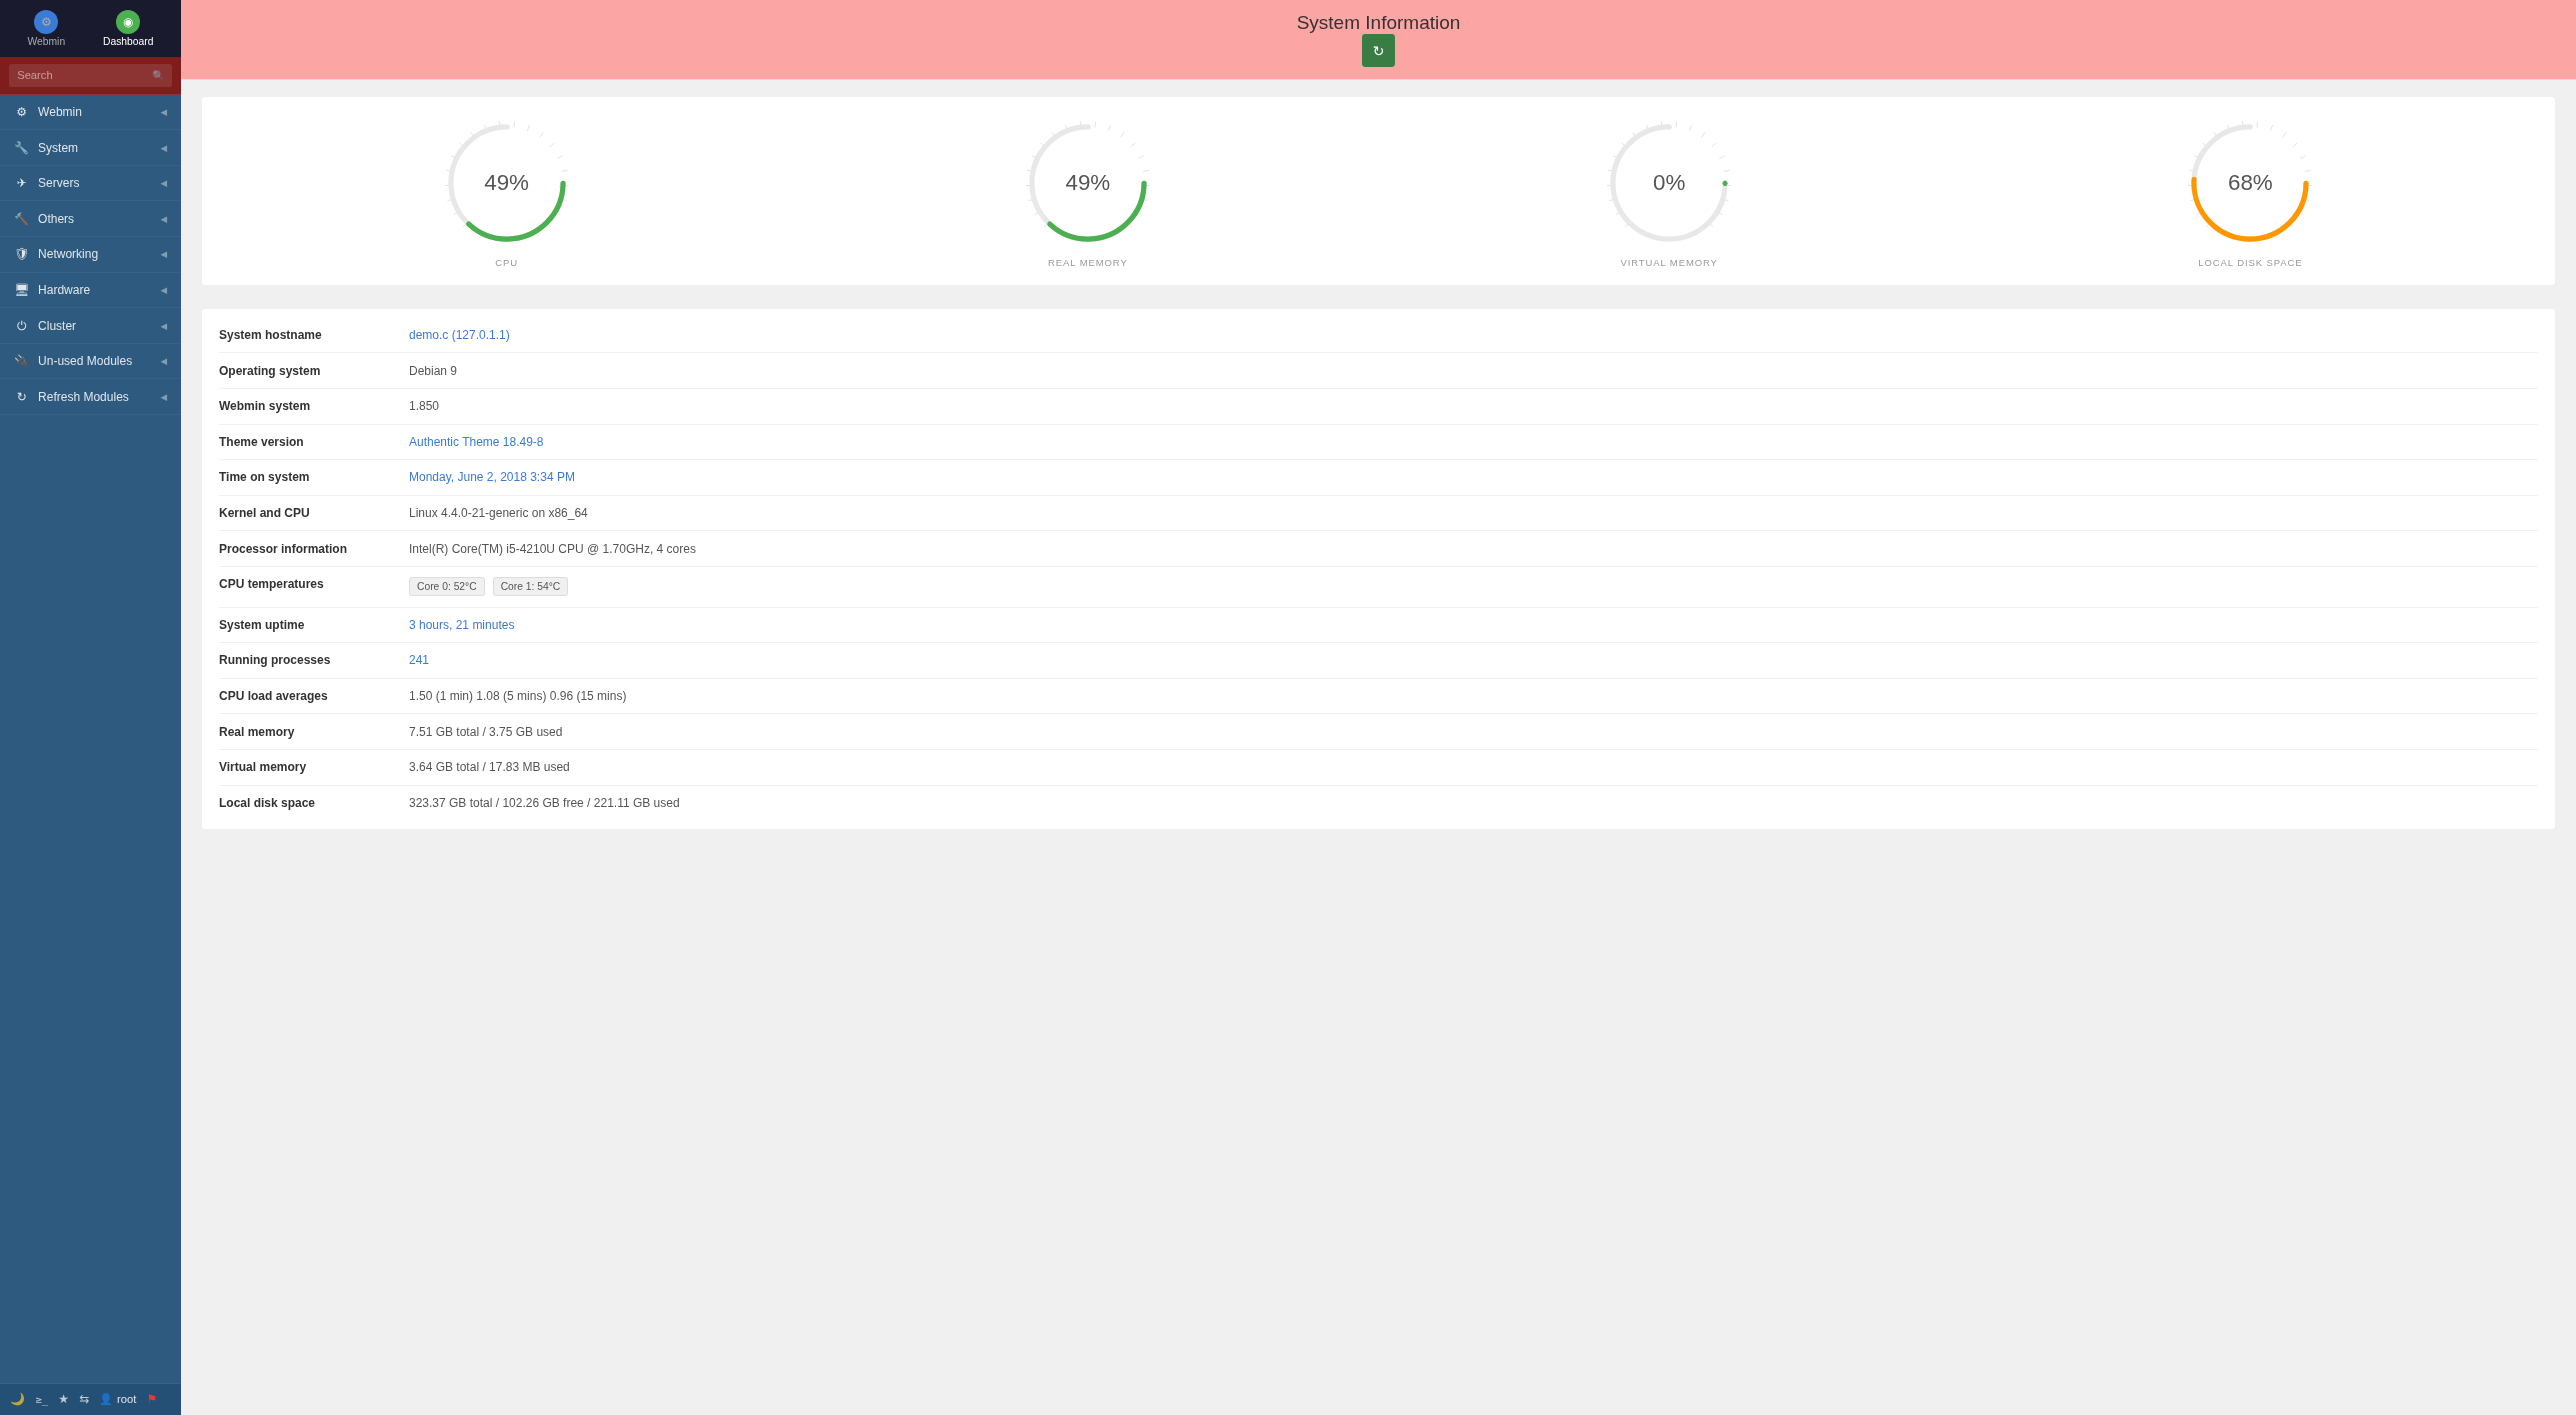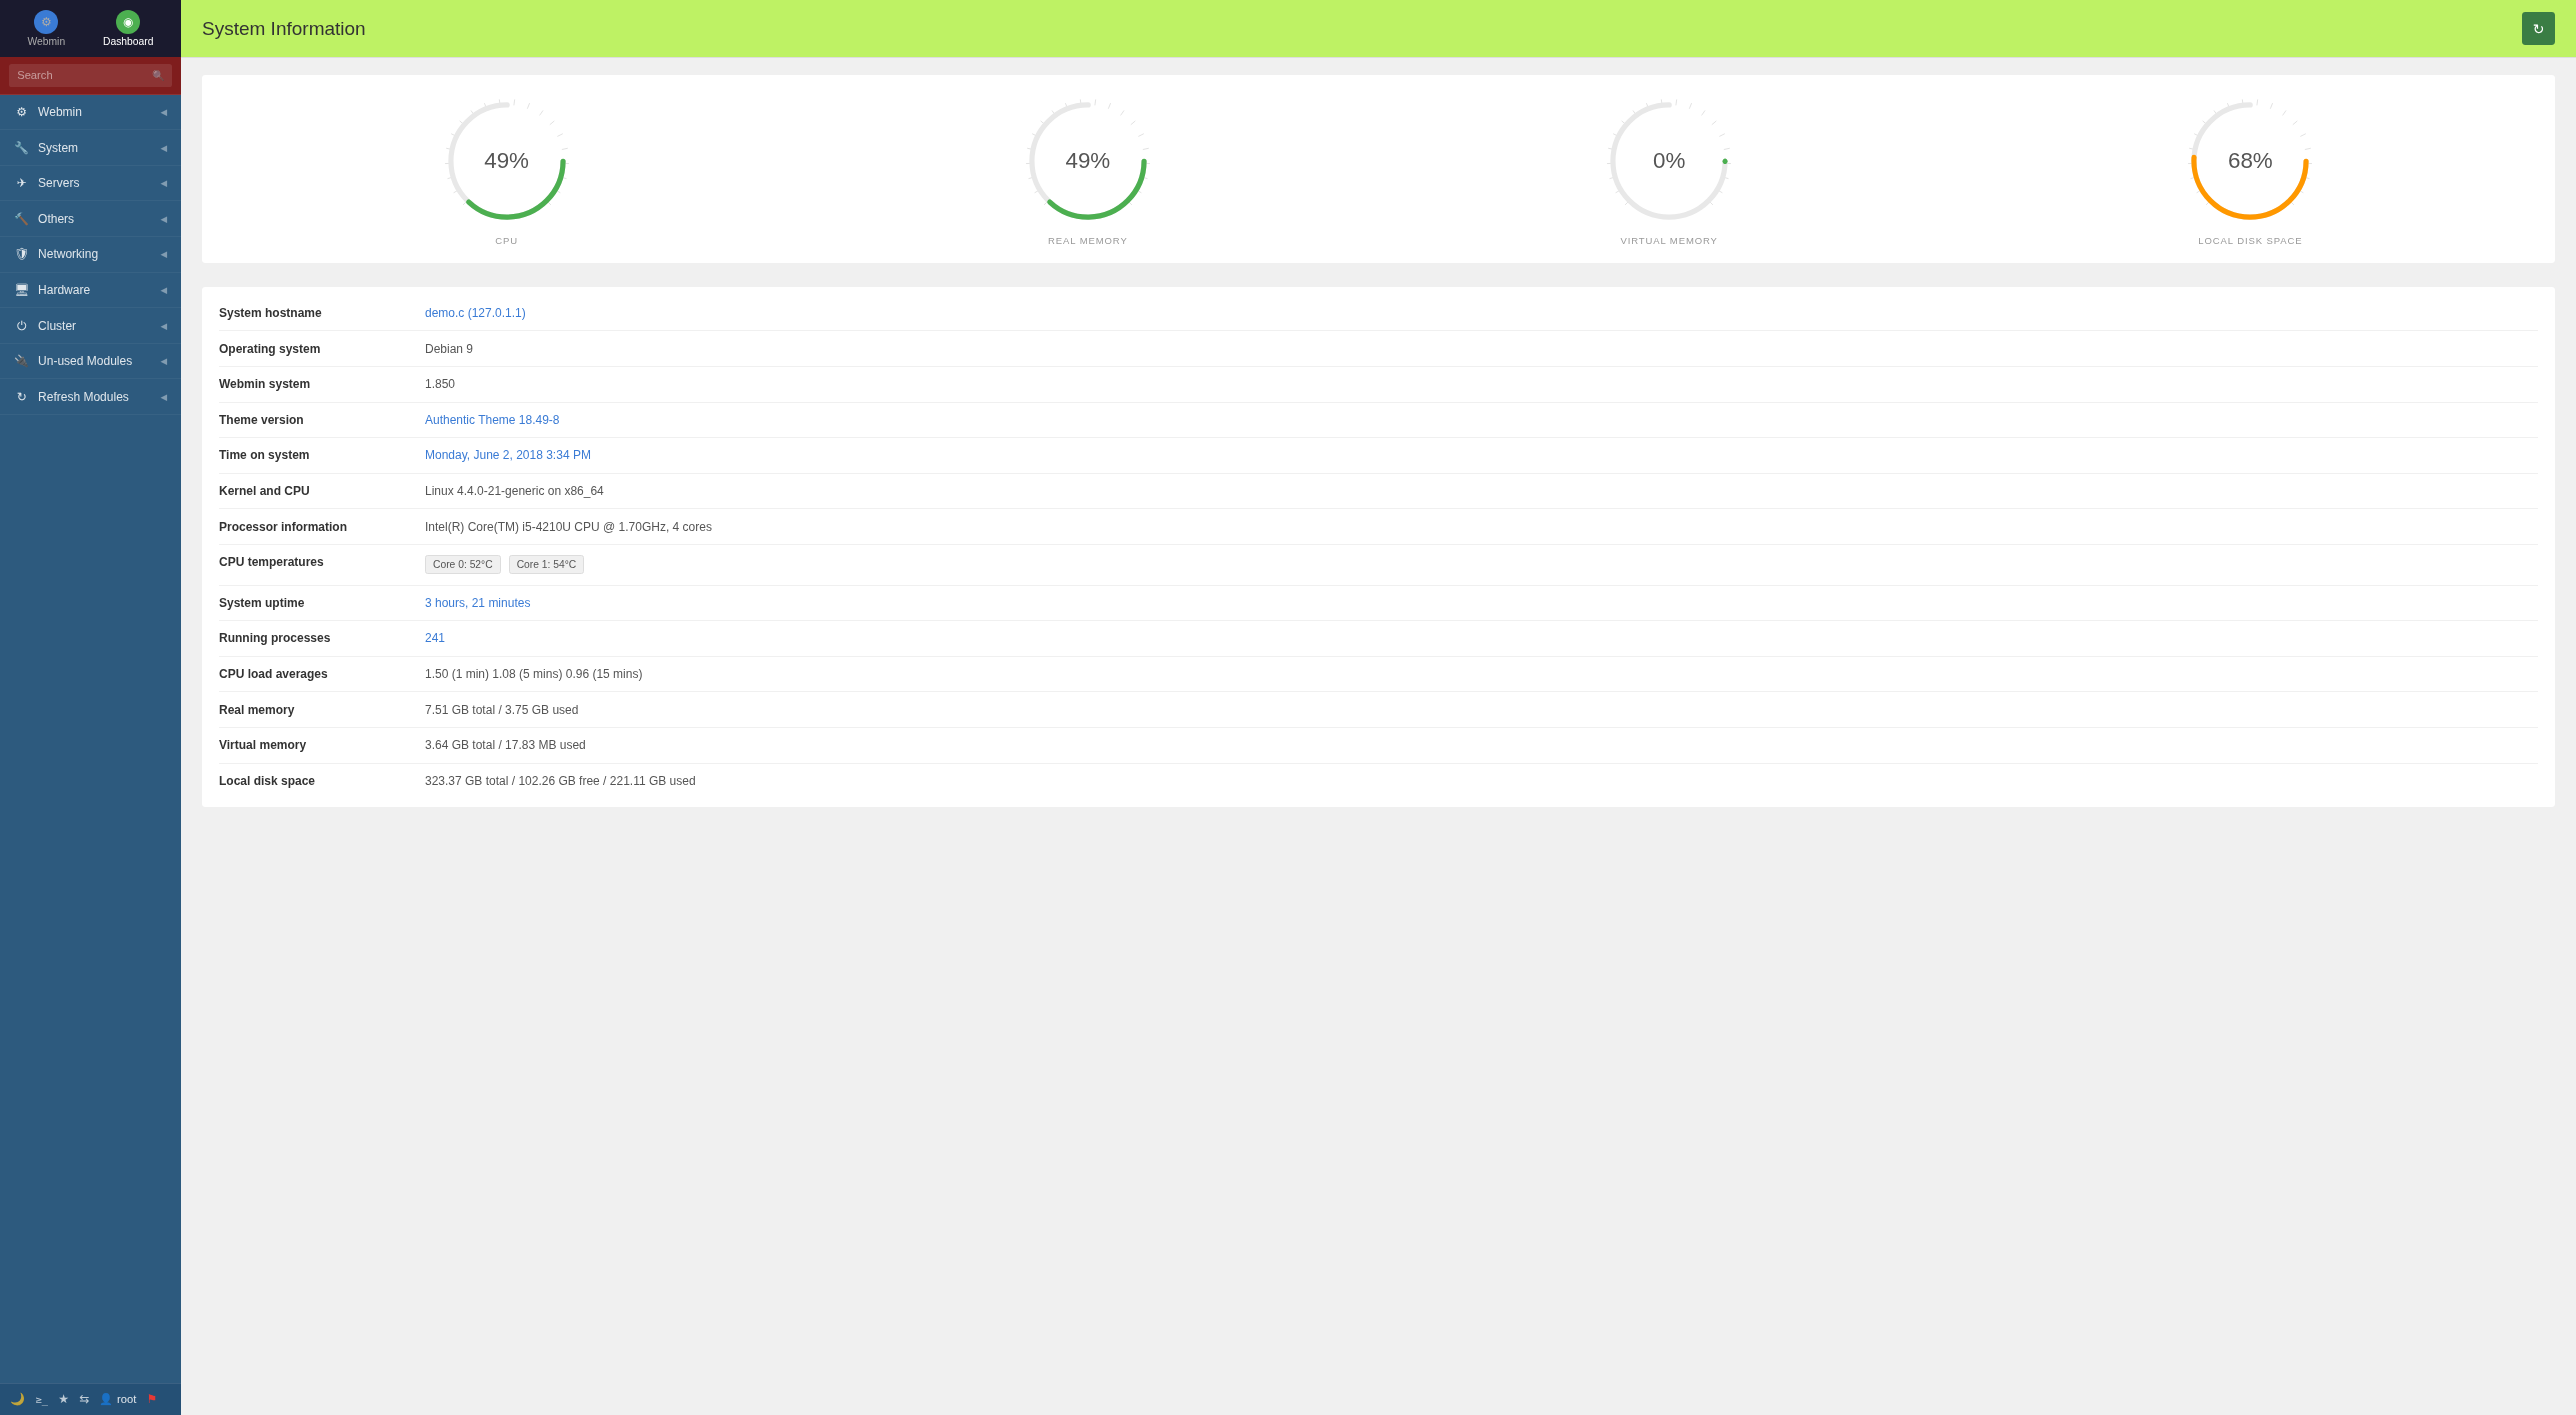--- a/index.html
+++ b/index.html
@@ -136,26 +136,27 @@
     }
 
     
     .main {
       flex: 1;
       overflow-y: auto;
       background: #f0f0f0;
     }
 
     .page-header {
-      background: #bef264;
+      background: #fca5a5;
       padding: 12px 21px;
       display: flex;
       align-items: center;
       justify-content: space-between;
       border-bottom: 0.9px solid #ddd;
+      flex-direction: column;
     }
 
     .page-title {
       font-size: 19px;
       font-weight: 400;
       color: #333;
     }
 
     .refresh-btn {
       background: #3a7d44;
@@ -221,21 +222,20 @@
       background: #fff;
       border-radius: 3.4px;
       padding: 8.6px 17px;
     }
 
     .info-row {
       display: flex;
       padding: 10.3px 0;
       border-bottom: 0.9px solid #f0f0f0;
       font-size: 12px;
-      gap: 16px;
     }
 
     .info-row:last-child { border-bottom: none; }
 
     .info-key {
       font-weight: 600;
       color: #333;
       width: 190px;
       min-width: 190px;
     }

